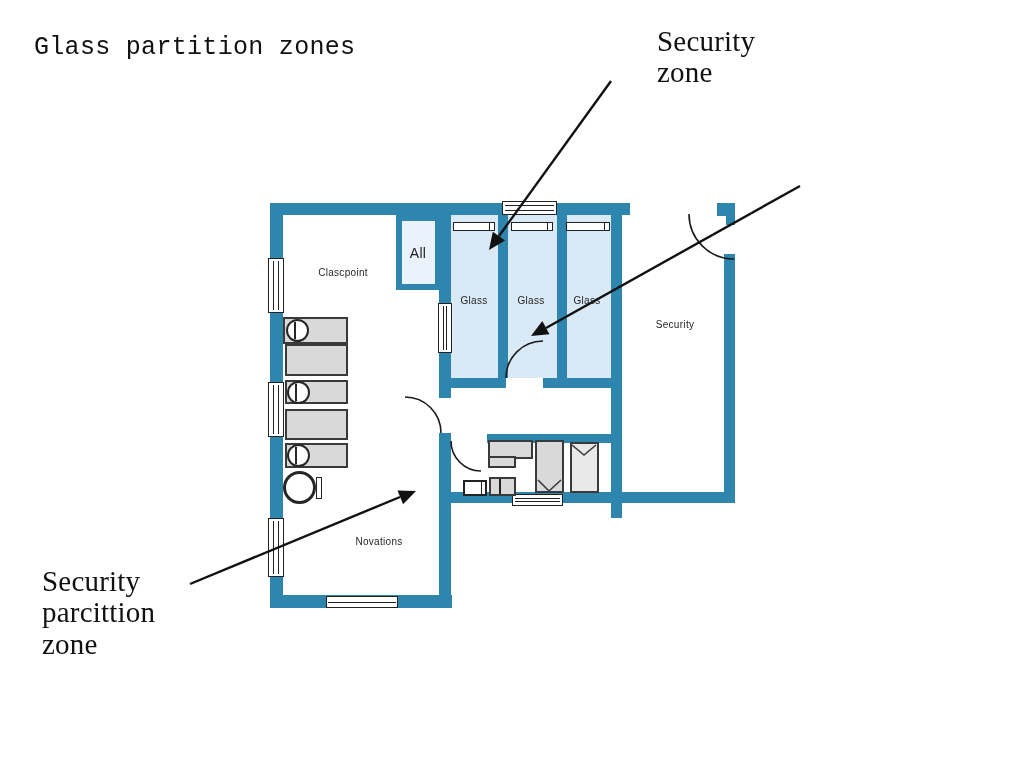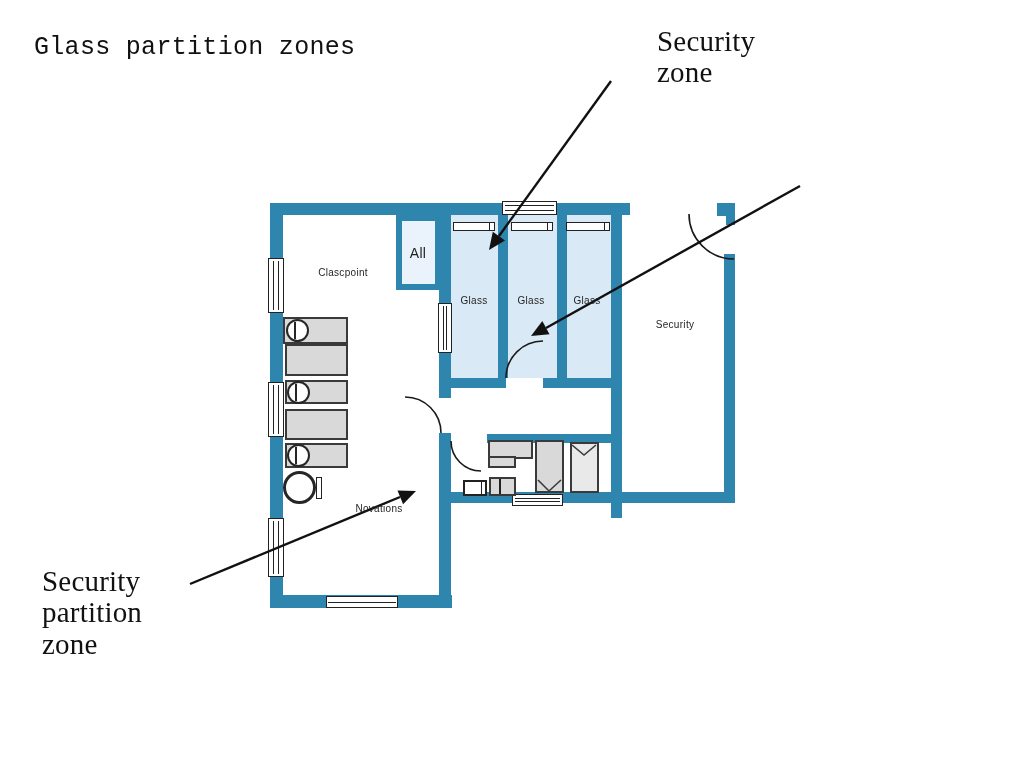--- a/index.html
+++ b/index.html
@@ -134,18 +134,18 @@
     <line x1="190" y1="584" x2="400" y2="497" stroke="#111" stroke-width="2.4"></line>
     <polygon points="416,491 403.1,504.3 397.5,490.5" fill="#111"></polygon>
   </svg>
 
   <div class="roomlabel" style="left:343px;top:272px;">Clascpoint</div>
   <div class="roomlabel" style="left:418px;top:253px;font-size:14px;">All</div>
   <div class="roomlabel" style="left:474px;top:300px;">Glass</div>
   <div class="roomlabel" style="left:531px;top:300px;">Glass</div>
   <div class="roomlabel" style="left:587px;top:300px;">Glass</div>
   <div class="roomlabel" style="left:675px;top:324px;">Security</div>
-  <div class="roomlabel" style="left:366px;top:508px;padding-left:26px;">Novations</div>
+  <div class="roomlabel" style="left:366px;top:541px;padding-left:26px;">Novations</div>
 
   <div class="note" style="left:625px;top:26px;width:145px;margin-left:32px;">Security zone</div>
-  <div class="note" style="left:42px;top:566px;width:155px;">Security partition zone</div>
+  <div class="note" style="left:42px;top:566px;width:155px;">Security parcittion zone</div>
 
 </div>
 
 </body></html>

